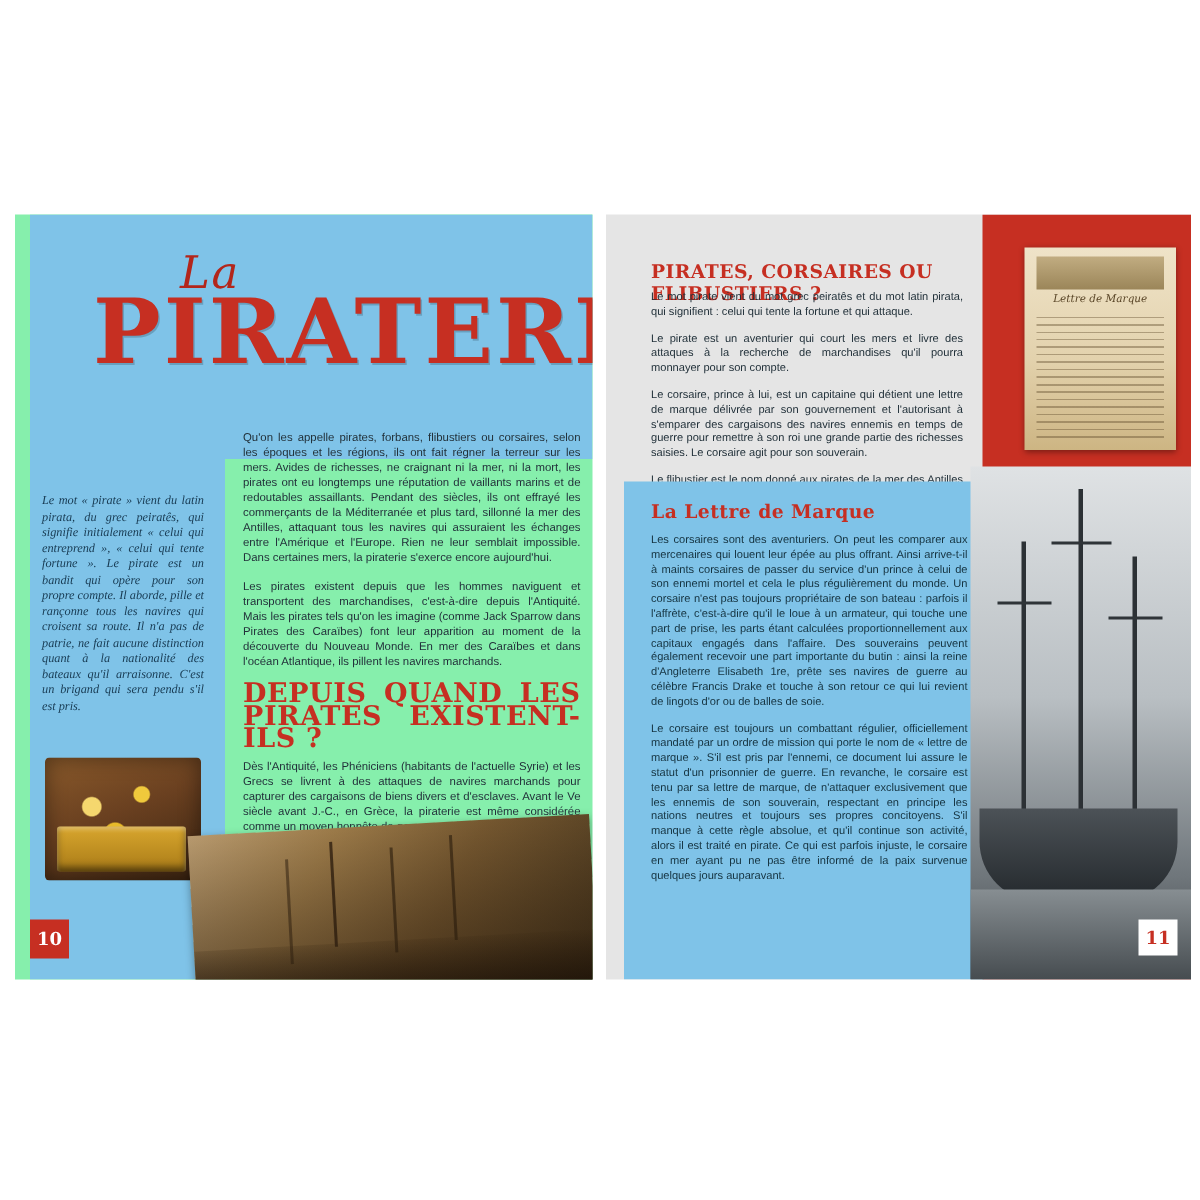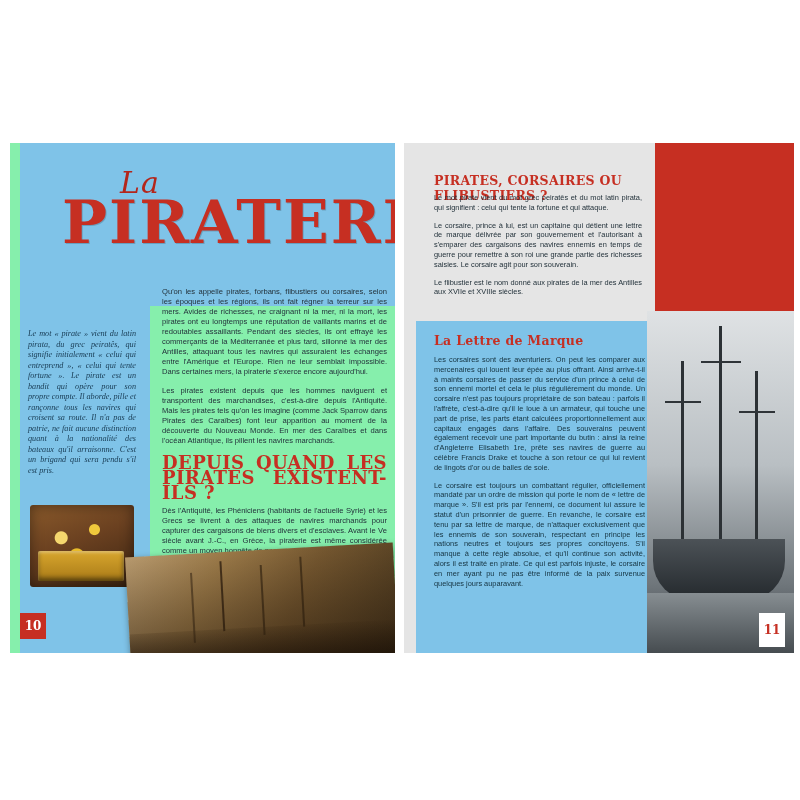--- a/index.html
+++ b/index.html
@@ -315,21 +315,21 @@
   .bw-ship .yard {
     position: absolute;
     height: 2px;
     background: #2f3438;
   }
   .pagenum-right {
     position: absolute;
     left: 355px;
     top: 470px;
     width: 26px;
-    height: 34px;
+    height: 24px;
     background: #ffffff;
     color: #c62f22;
     font-family: "DejaVu Serif", serif;
     font-weight: bold;
     font-size: 12px;
     display: flex;
     align-items: center;
     justify-content: center;
   }
 </style>
@@ -361,24 +361,30 @@
     <div class="pagenum-left">10</div>
   </div>
 
   <div class="page-right">
 
     <div class="right-red-block"></div>
 
     <div class="rp-head">PIRATES, CORSAIRES OU FLIBUSTIERS ?</div>
     <div class="rp-body">
       <p>Le mot pirate vient du mot grec peiratês et du mot latin pirata, qui signifient : celui qui tente la fortune et qui attaque.</p>
+      <p>Le pirate est un aventurier qui court les mers et livre des attaques à la recherche de marchandises qu'il pourra monnayer pour son compte.</p>
       <p>Le corsaire, prince à lui, est un capitaine qui détient une lettre de marque délivrée par son gouvernement et l'autorisant à s'emparer des cargaisons des navires ennemis en temps de guerre pour remettre à son roi une grande partie des richesses saisies. Le corsaire agit pour son souverain.</p>
       <p>Le flibustier est le nom donné aux pirates de la mer des Antilles aux XVIIe et XVIIIe siècles.</p>
     </div>
 
+    <div class="letter-photo">
+      <div class="letter-seal"></div>
+      <div class="letter-title">Lettre de Marque</div>
+      <div class="letter-lines"></div>
+    </div>
 
     <div class="blue-panel"></div>
     <div class="panel-head">La Lettre de Marque</div>
     <div class="panel-body">
       <p>Les corsaires sont des aventuriers. On peut les comparer aux mercenaires qui louent leur épée au plus offrant. Ainsi arrive-t-il à maints corsaires de passer du service d'un prince à celui de son ennemi mortel et cela le plus régulièrement du monde. Un corsaire n'est pas toujours propriétaire de son bateau : parfois il l'affrète, c'est-à-dire qu'il le loue à un armateur, qui touche une part de prise, les parts étant calculées proportionnellement aux capitaux engagés dans l'affaire. Des souverains peuvent également recevoir une part importante du butin : ainsi la reine d'Angleterre Elisabeth 1re, prête ses navires de guerre au célèbre Francis Drake et touche à son retour ce qui lui revient de lingots d'or ou de balles de soie.</p>
       <p>Le corsaire est toujours un combattant régulier, officiellement mandaté par un ordre de mission qui porte le nom de « lettre de marque ». S'il est pris par l'ennemi, ce document lui assure le statut d'un prisonnier de guerre. En revanche, le corsaire est tenu par sa lettre de marque, de n'attaquer exclusivement que les ennemis de son souverain, respectant en principe les nations neutres et toujours ses propres concitoyens. S'il manque à cette règle absolue, et qu'il continue son activité, alors il est traité en pirate. Ce qui est parfois injuste, le corsaire en mer ayant pu ne pas être informé de la paix survenue quelques jours auparavant.</p>
     </div>
 
     <div class="bw-ship">
       <div class="mast m1"></div>

